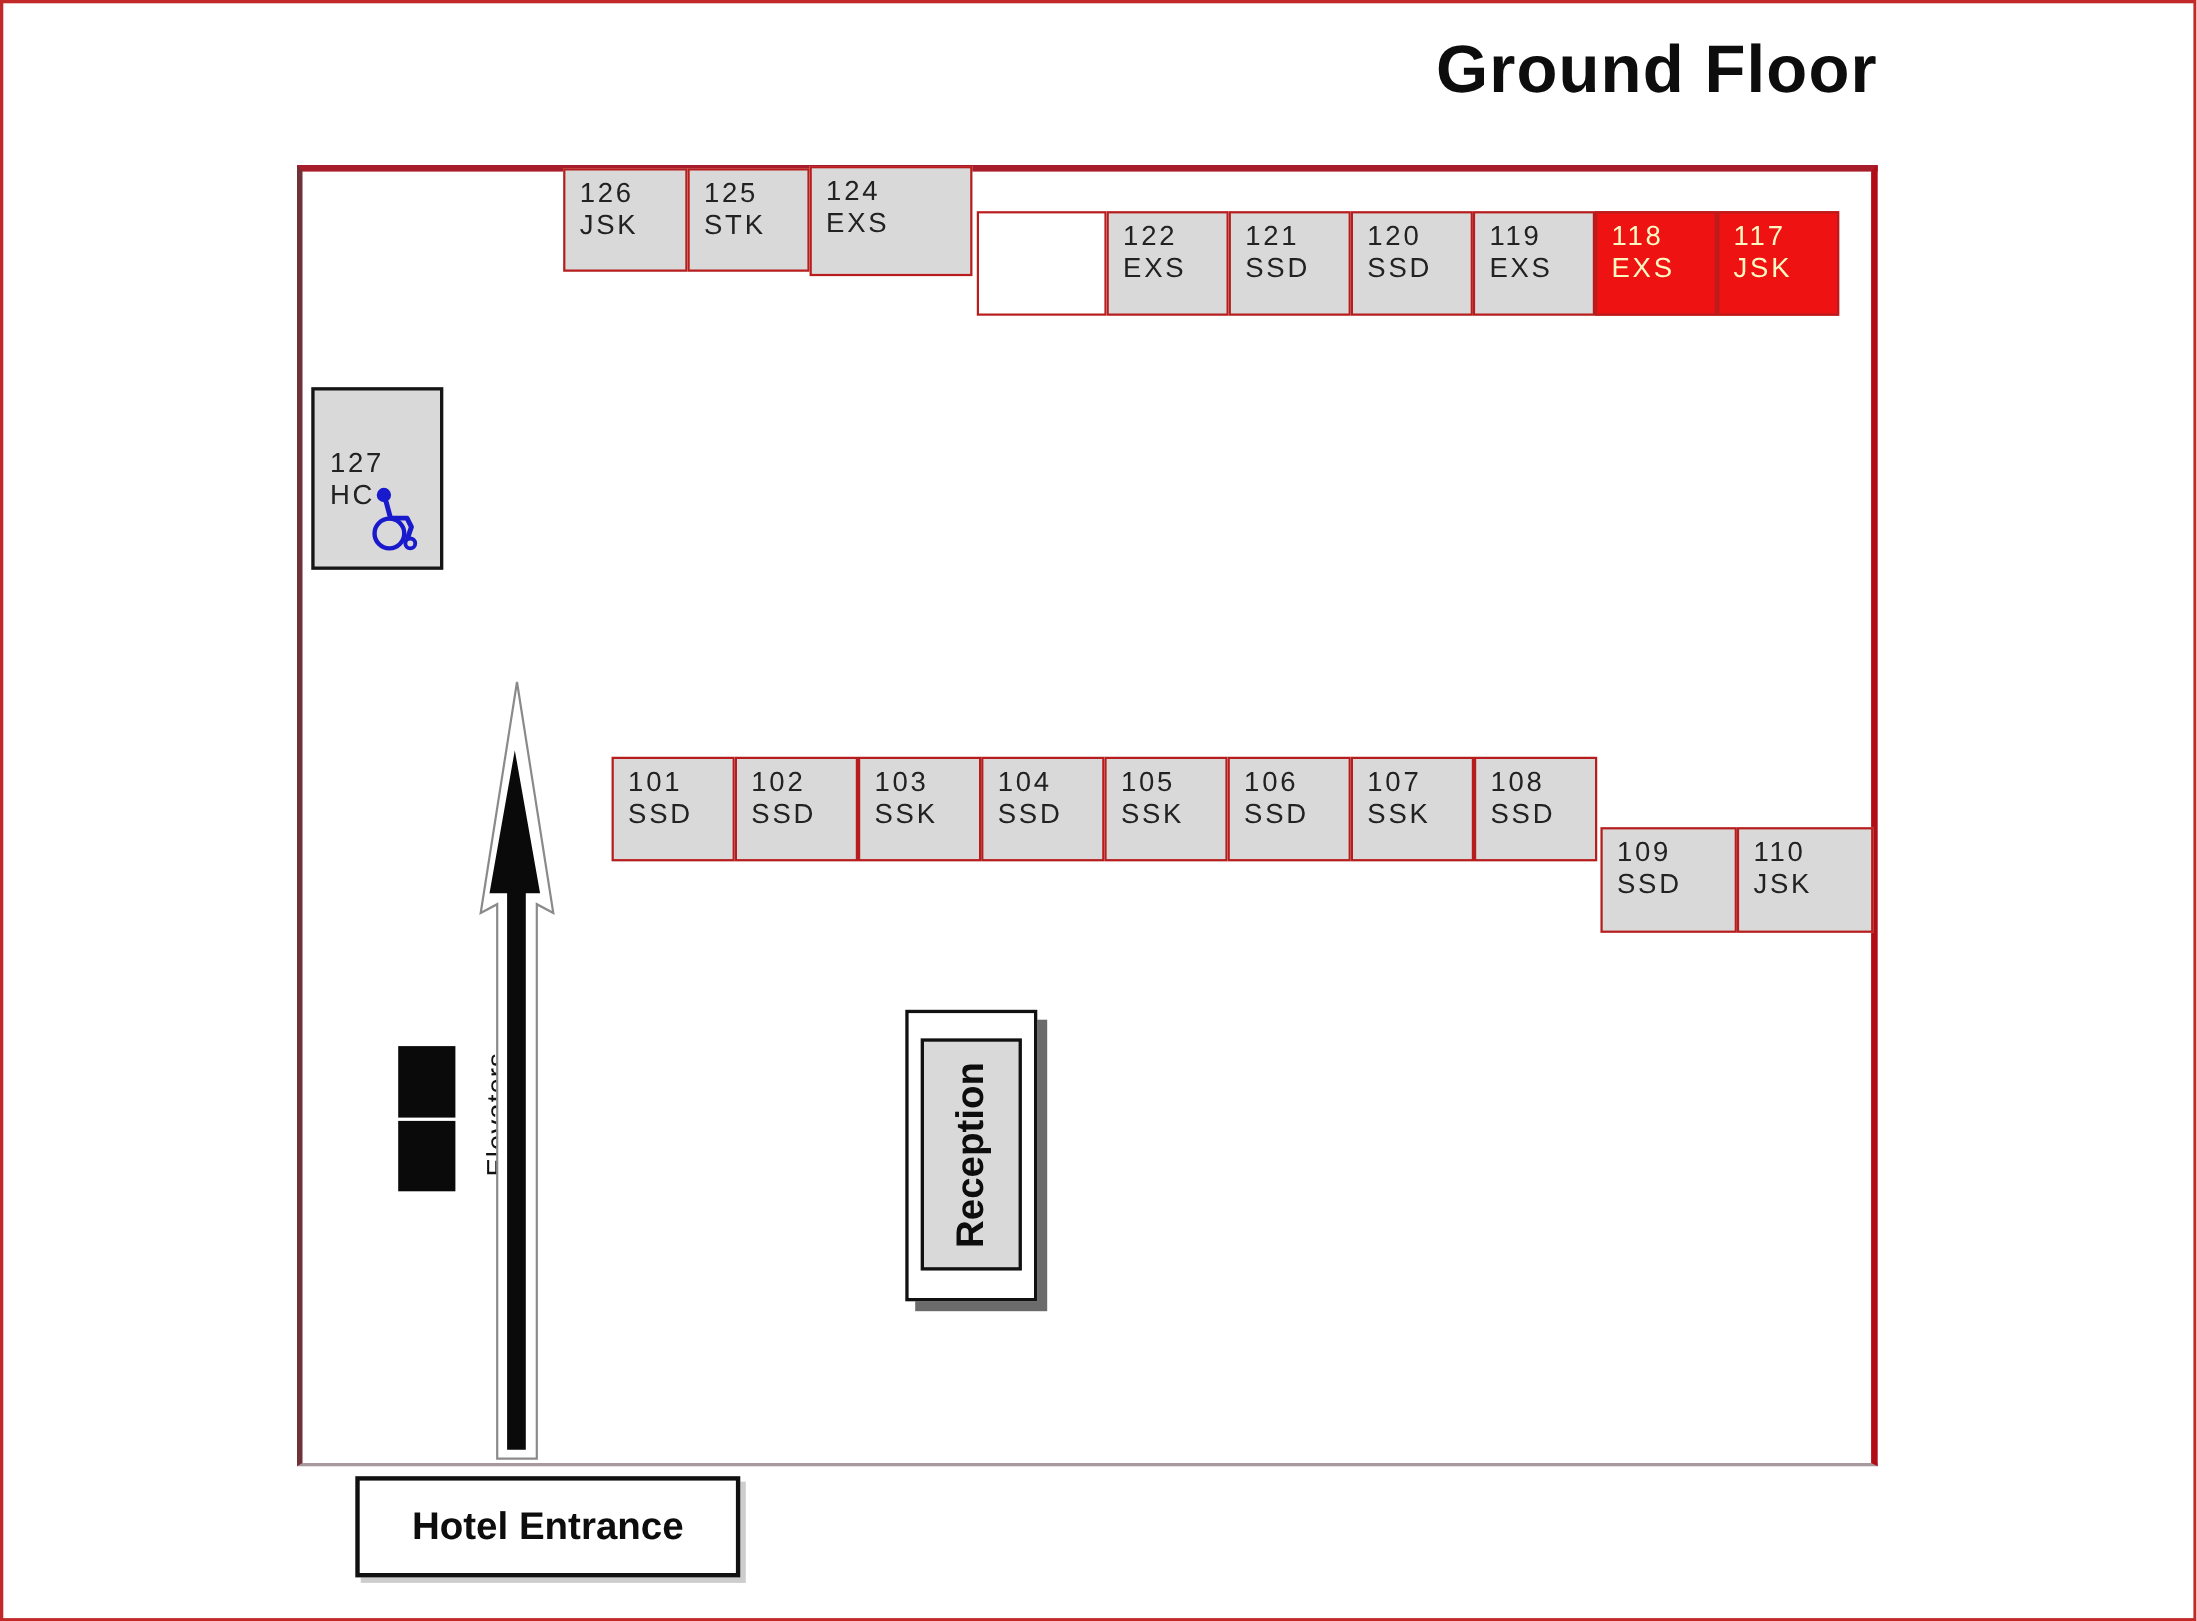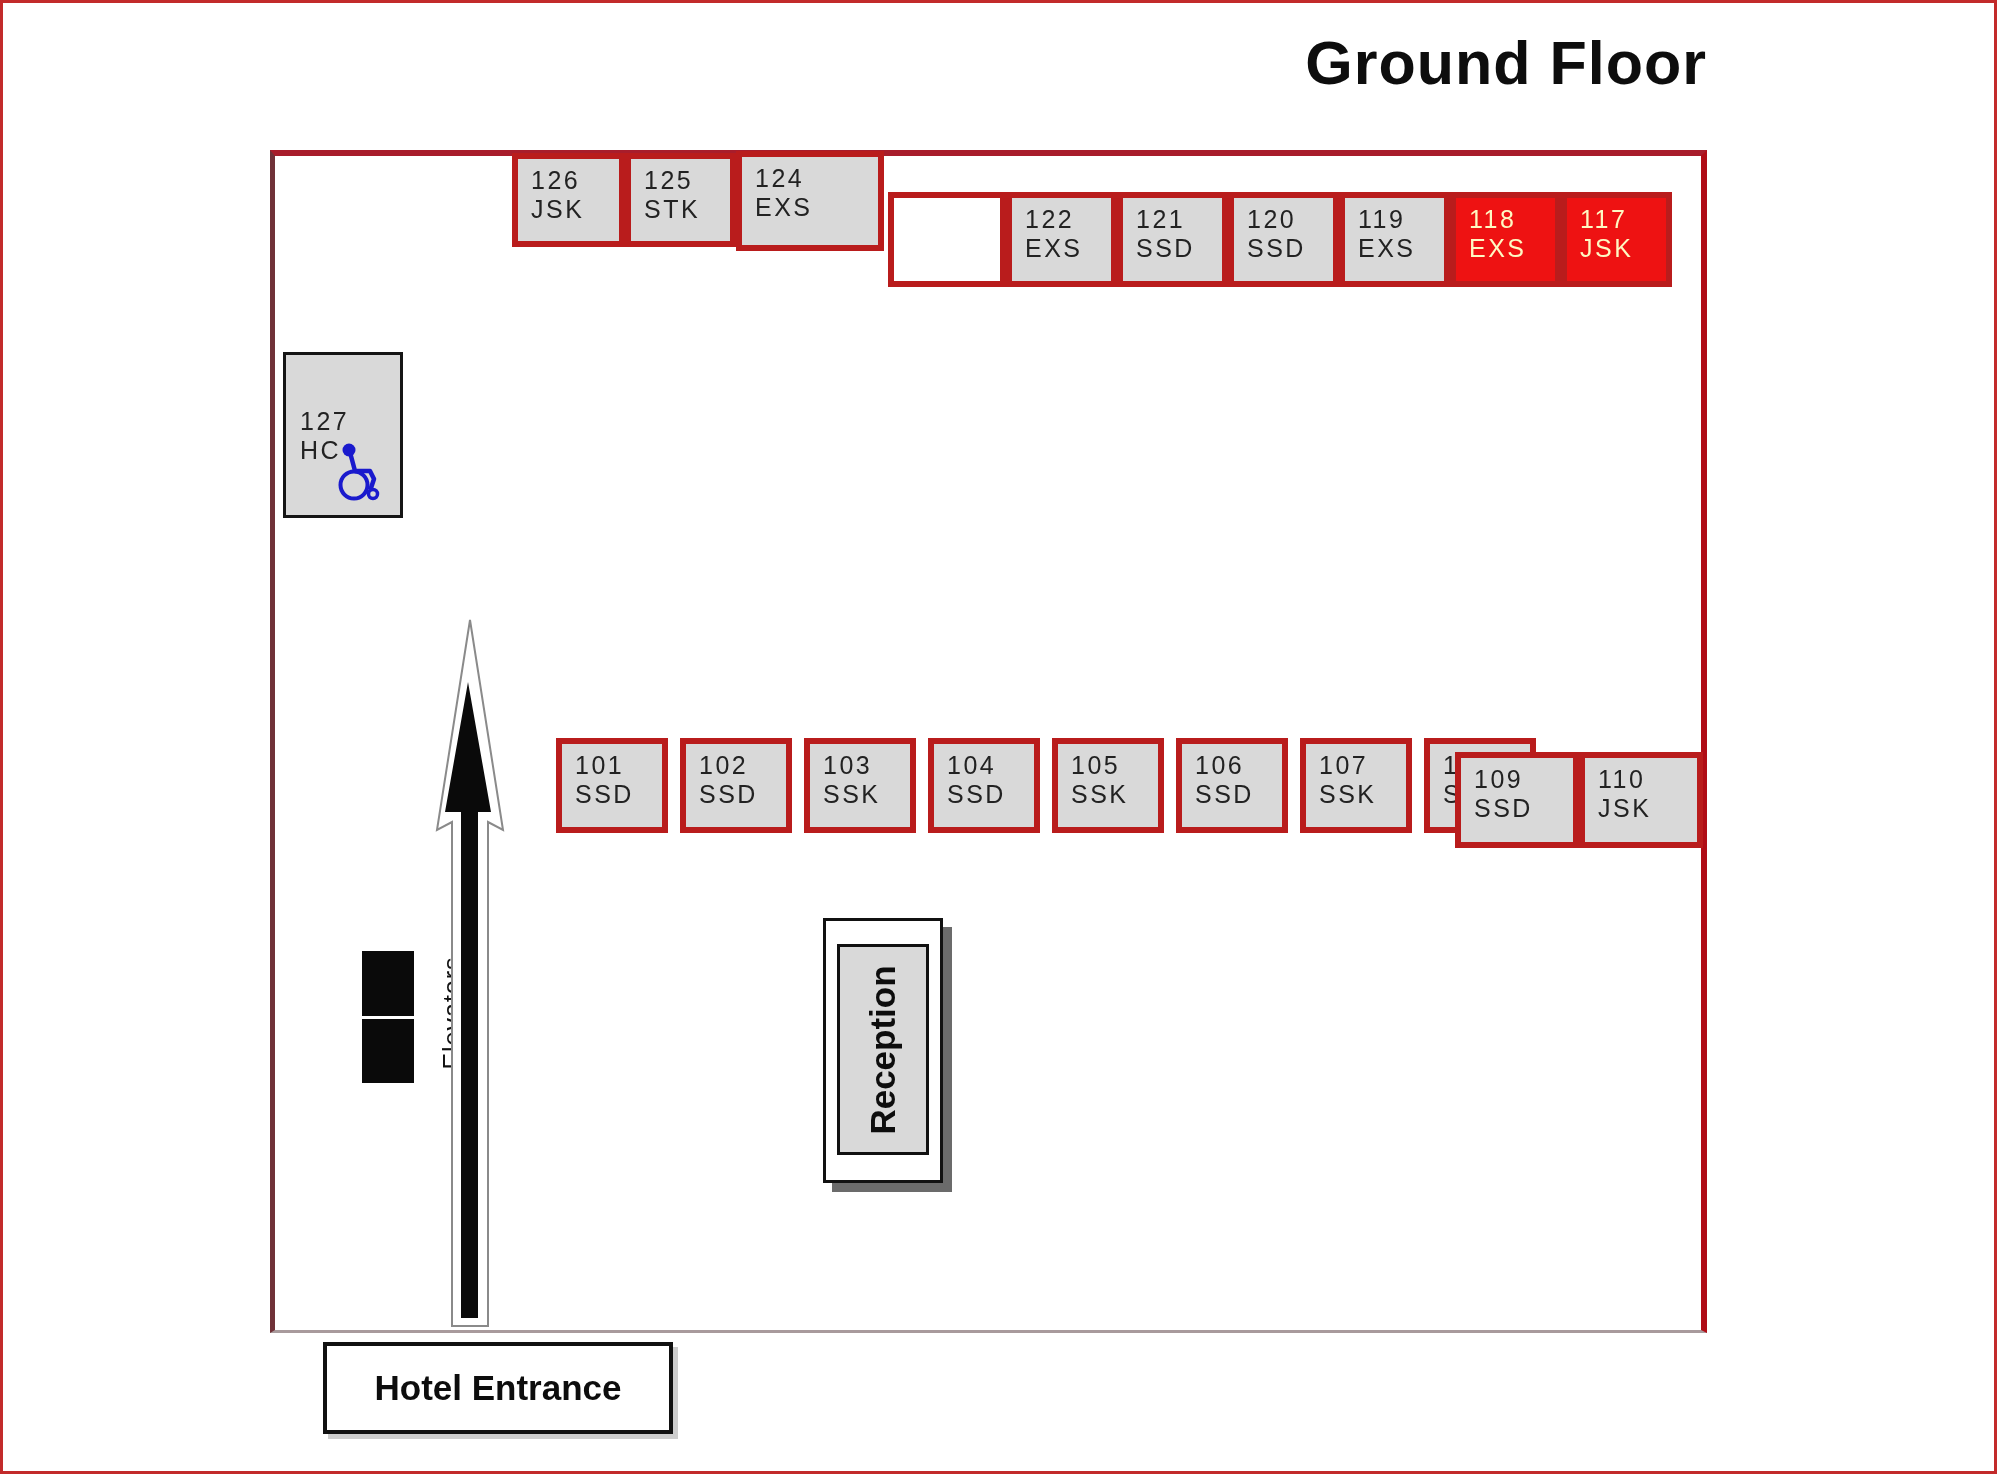--- a/index.html
+++ b/index.html
@@ -8,37 +8,37 @@
   .frame{position:absolute;inset:0;border:3px solid #c22a2a;pointer-events:none;}
 
   .title{position:absolute;left:270px;top:28px;width:1437px;text-align:right;
          font-size:61px;font-weight:bold;color:#0d0d0d;letter-spacing:1px;}
 
   .plan{position:absolute;left:270px;top:150px;width:1437px;height:1183px;box-sizing:border-box;
         border-top:6px solid #a81d2b;border-right:6px solid #b00d16;
         border-left:5px solid #703138;border-bottom:3px solid #a89a9c;}
 
   .room-group{position:absolute;display:flex;align-items:flex-start;}
-  .room{box-sizing:border-box;border:6px solid #b91c1c;background:#d9d9d9;
+  .room{box-sizing:border-box;border:2px solid #b91c1c;background:#d9d9d9;
         padding:7px 0 0 13px;display:flex;flex-direction:column;}
   .room .rnum,.room .rtype{font-size:25px;line-height:1.14;letter-spacing:2.5px;color:#222;}
   .room.red{background:#ee1212;}
   .room.red .rnum,.room.red .rtype{color:#fef9c3;}
   .room.empty{background:#ffffff;}
 
   .g-top-left{left:512px;top:153px;}
   .g-top-left .room{height:94px;width:111px;}
   .g-top-left .room:nth-child(1){width:113px;}
   .g-top-left .room.wide{width:148px;height:100px;margin-top:-2px;}
 
   .g-top-right{left:888px;top:192px;}
   .g-top-right .room{height:95px;width:111px;}
   .g-top-right .room.empty{width:118px;}
 
-  .g-middle{left:556px;top:738px;gap:12px;}
+  .g-middle{left:556px;top:688px;}
   .g-middle .room{height:95px;width:112px;}
 
   .g-mid-right{left:1455px;top:752px;}
   .g-mid-right .room{height:96px;width:124px;}
 
   .room-hc{position:absolute;left:283px;top:352px;width:120px;height:166px;box-sizing:border-box;
            border:3px solid #151515;background:#d9d9d9;padding:52px 0 0 14px;}
   .room-hc .rnum,.room-hc .rtype{font-size:25px;line-height:1.14;letter-spacing:2.5px;color:#222;display:block;}
   .room-hc svg{position:absolute;left:40px;top:86px;}
 

